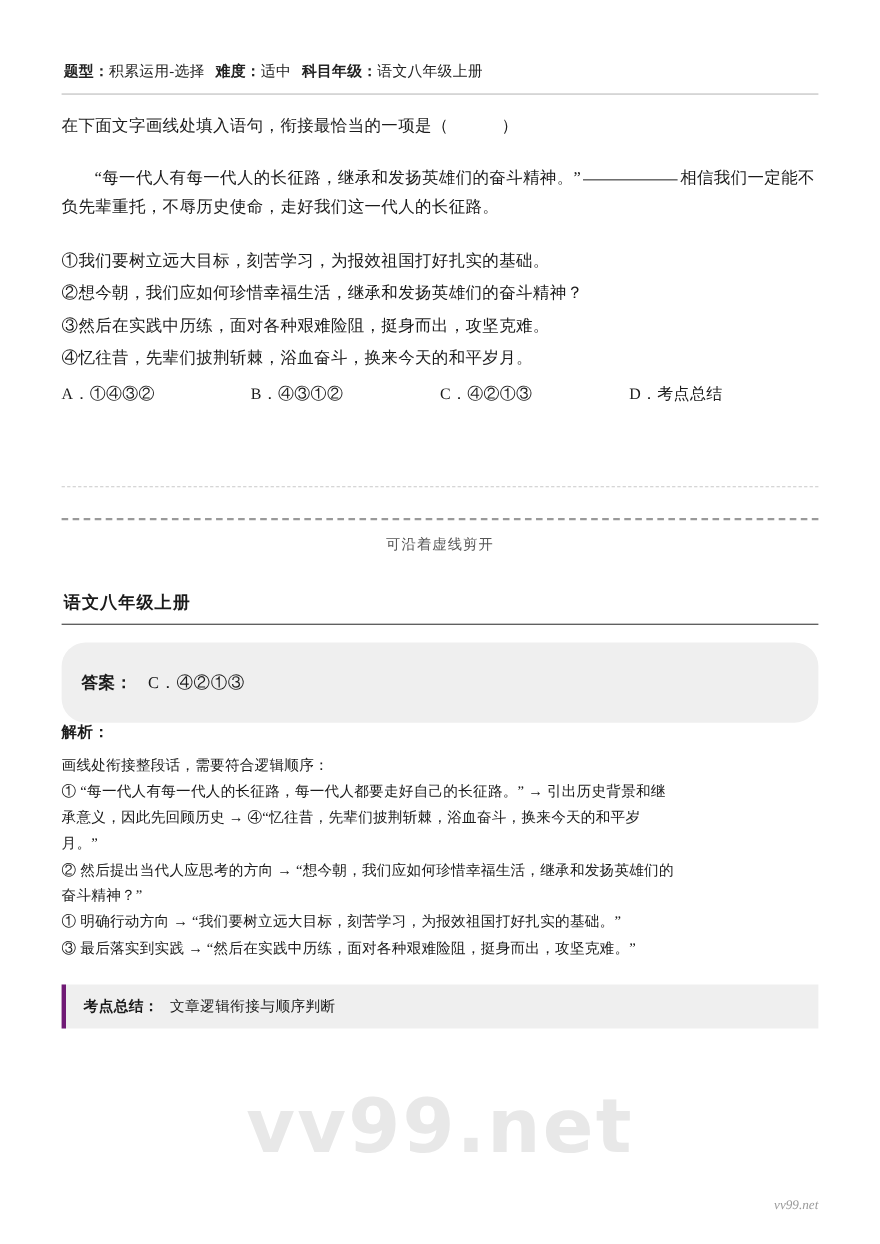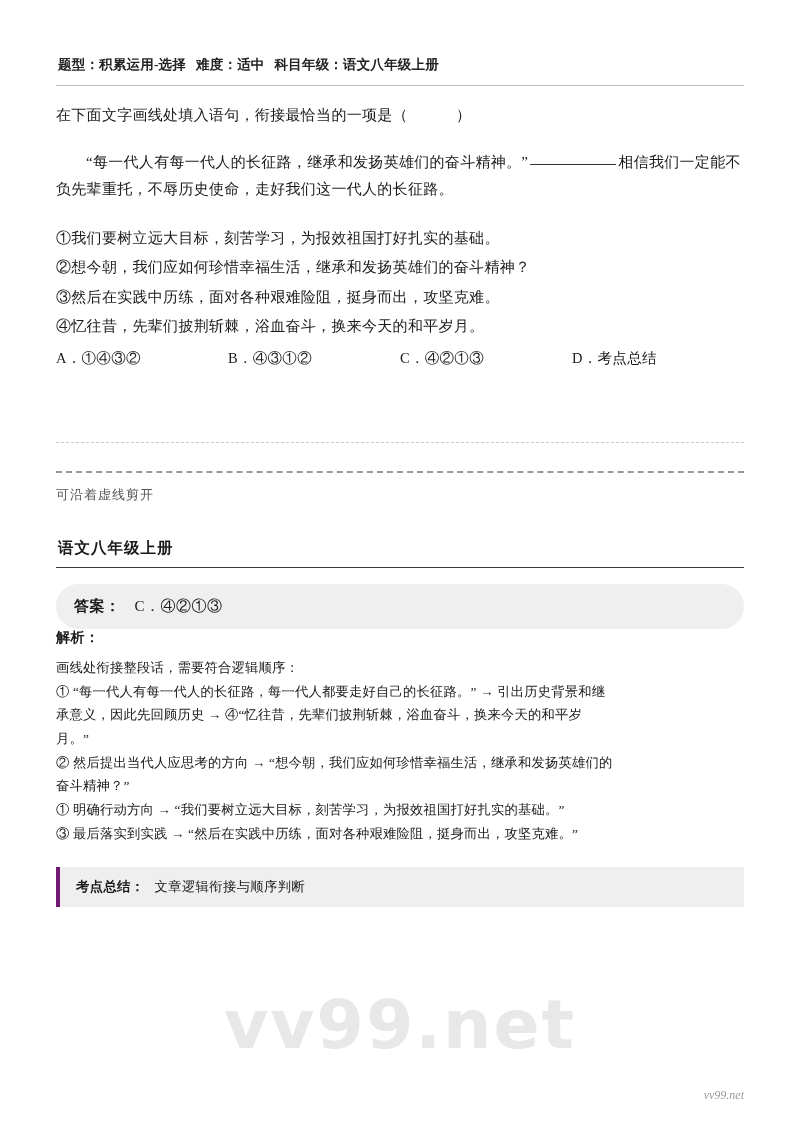--- a/index.html
+++ b/index.html
@@ -28,21 +28,21 @@
     font-size: 13.5px;
     color: #222;
     letter-spacing: 0.2px;
     padding-left: 2px;
     white-space: nowrap;
   }
   .meta-label {
     font-weight: bold;
   }
   .meta-val {
-    font-weight: bold;
+    font-weight: normal;
   }
   .meta-sep {
     display: inline-block;
     width: 10px;
   }
   .rule-thin {
     border: 0;
     border-top: 1px solid #b9b9b9;
     margin: 11px 0 0 0;
   }
@@ -105,21 +105,21 @@
     border: 0;
     border-top: 1px dashed #c9c9c9;
   }
   .dash-rule {
     margin-top: 28px;
     border: 0;
     border-top: 2px dashed #9a9a9a;
   }
   .cut-text {
     margin-top: 13px;
-    text-align: left;
+    text-align: center;
     font-size: 13px;
     color: #555;
     letter-spacing: 1px;
   }
 
   
   .ans-title {
     margin-top: 34px;
     font-size: 15.5px;
     font-weight: bold;
@@ -128,21 +128,21 @@
   }
   .rule-dark {
     border: 0;
     border-top: 1.5px solid #3a3a3a;
     margin: 8px 0 0 0;
   }
 
   .ans-box {
     margin-top: 16px;
     background: #efefef;
-    padding: 13px 18px;
+    padding: 27px 18px;
     font-size: 15px;
     letter-spacing: 0.5px;
     border-radius: 22px;
   }
   .ans-box b {
     font-weight: bold;
   }
   .ans-gap {
     display: inline-block;
     width: 14px;

